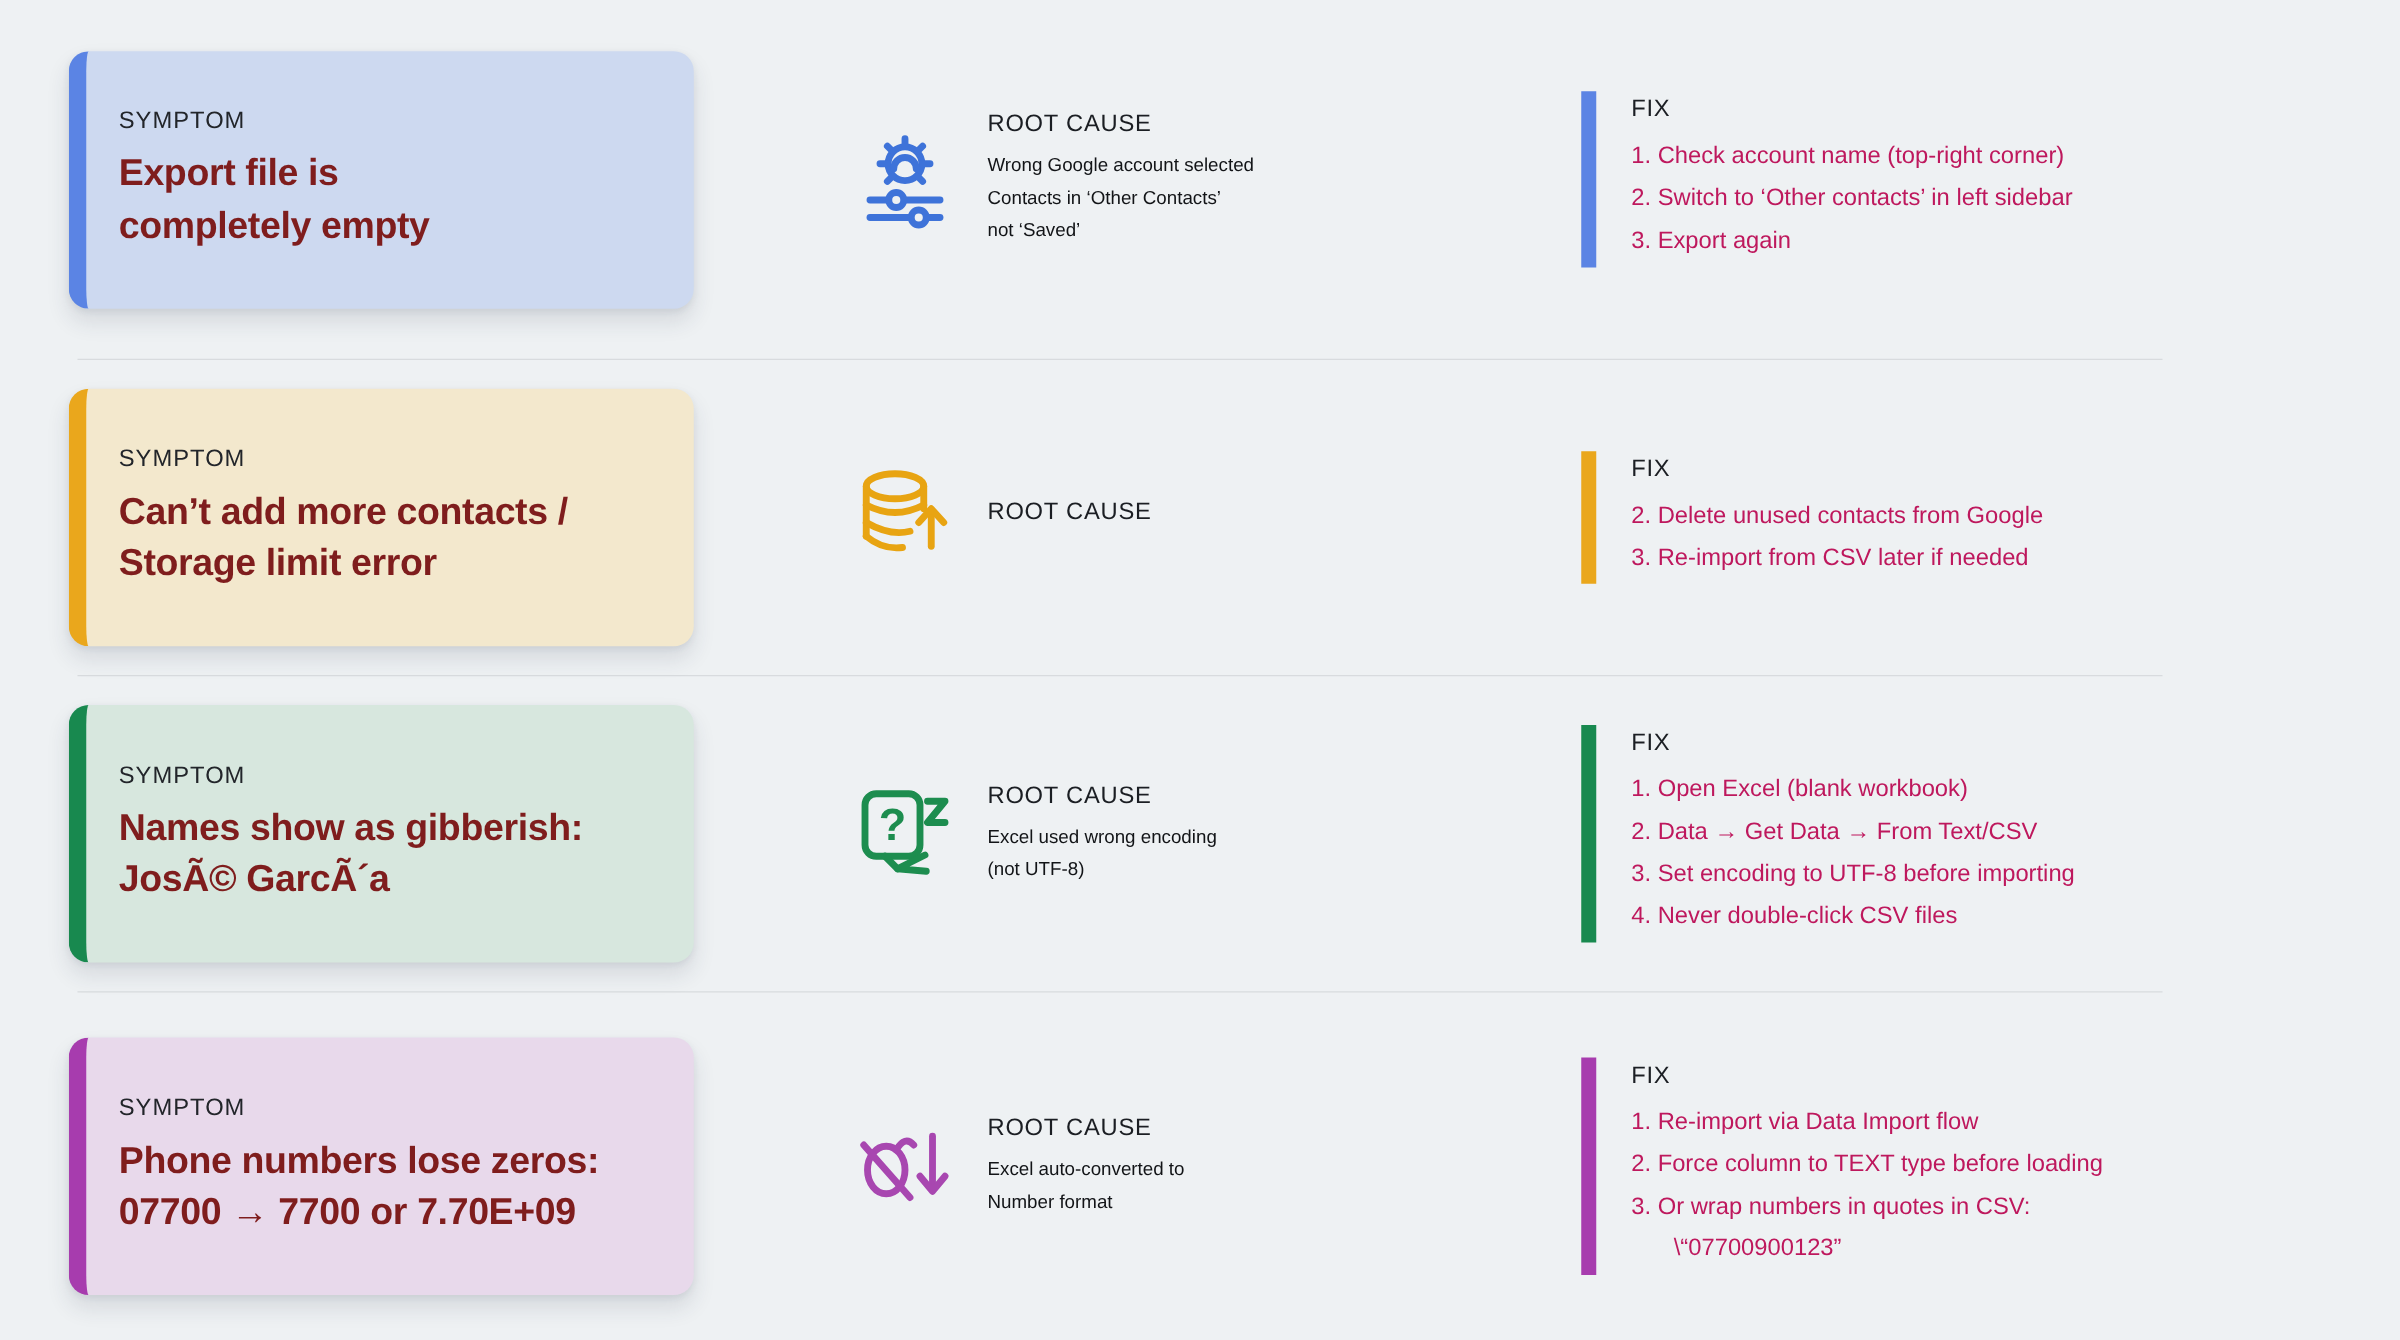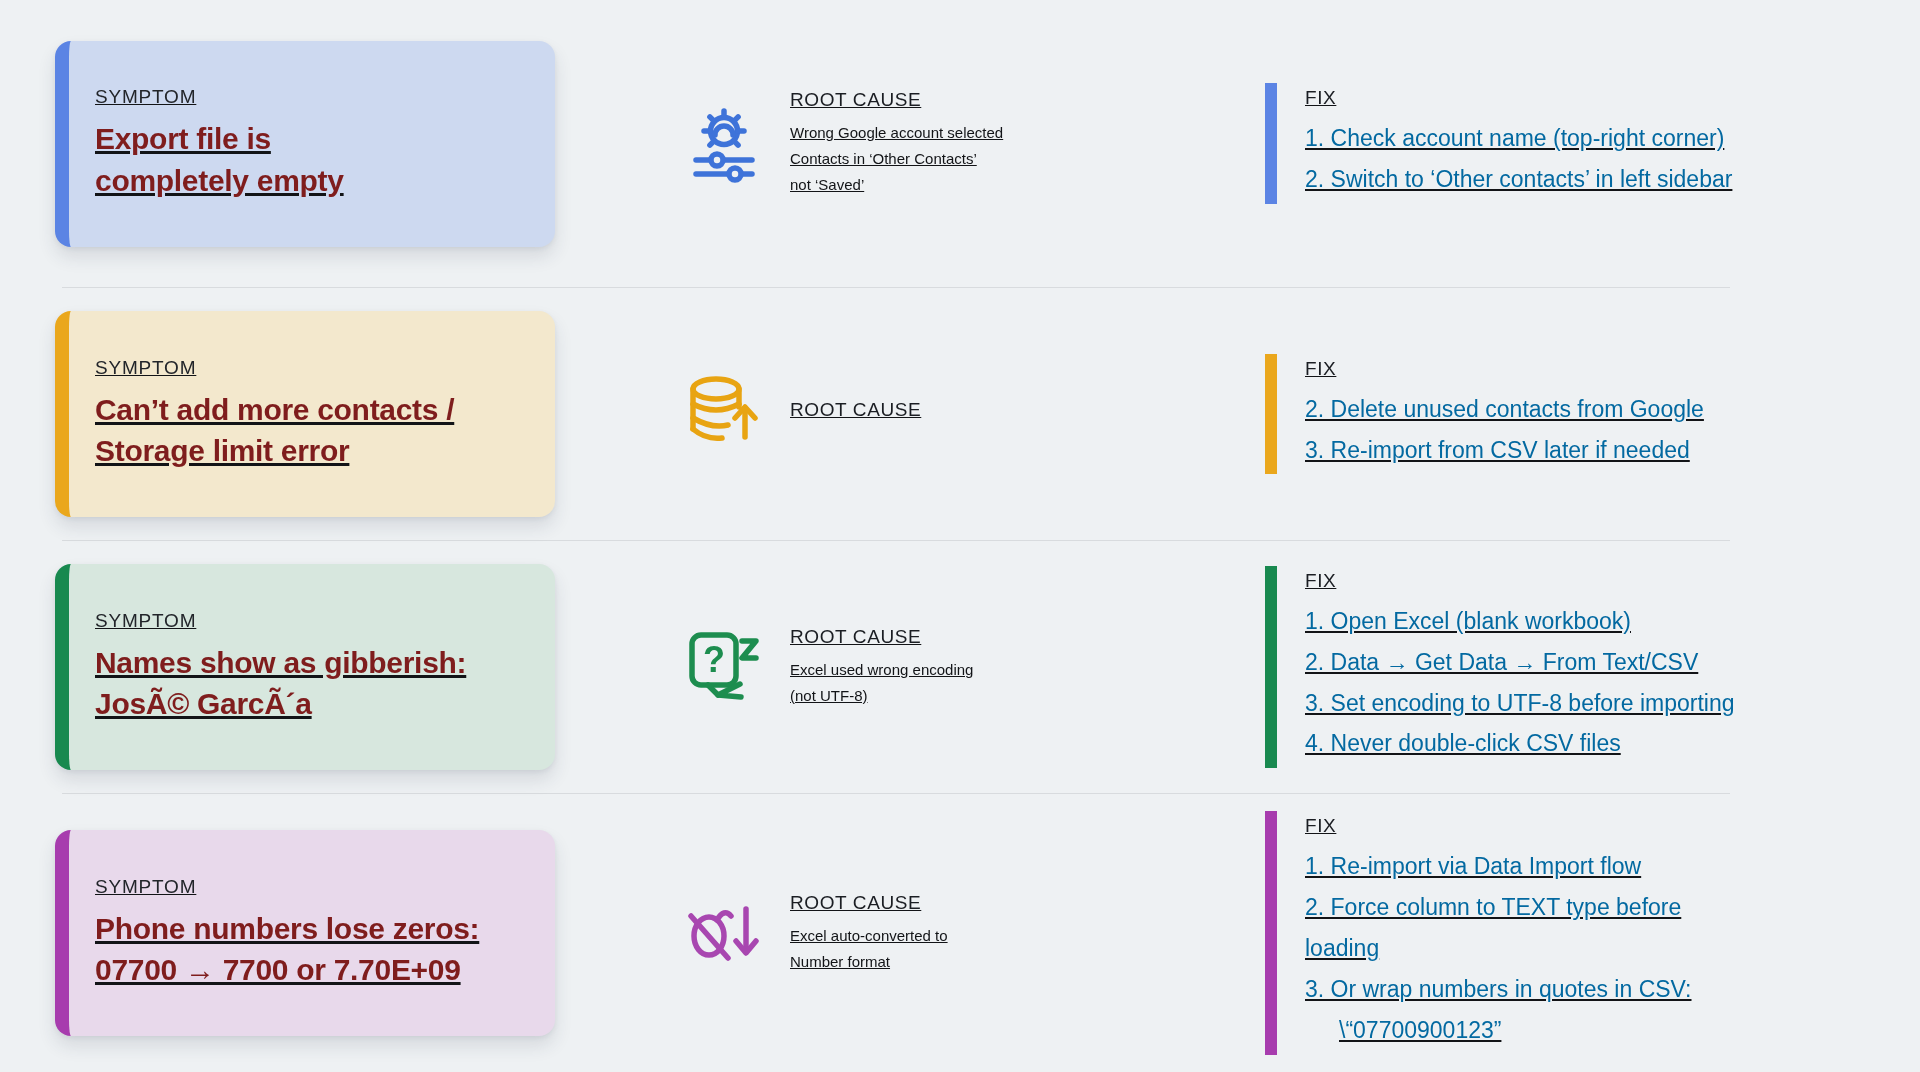--- a/index.html
+++ b/index.html
@@ -10,21 +10,20 @@
     background: #eef1f3;
     font-family: "Liberation Sans", sans-serif;
     overflow: hidden;
     color: #121417;
   }
 
   .canvas {
     width: 1792px;
     height: 1072px;
     box-sizing: border-box;
-    text-decoration: underline;
   }
 
   .row {
     display: grid;
     grid-template-columns: 500px 235px 475px 1fr;
     align-items: center;
     box-sizing: border-box;
     padding: 0 50px 0 55px;
   }
   .row-0 { height: 287px; }
@@ -104,23 +103,23 @@
     color: #121417;
     white-space: pre-line;
   }
 
   
   .fix-col {
     border-left: 12px solid var(--accent);
     padding: 4px 0 4px 28px;
   }
   .fix-step {
-    font-size: 23px;
+    font-size: 19px;
     line-height: 1.78;
-    color: #0369a1;
+    color: #be185d;
   }
   .fix-step.indent { padding-left: 34px; }
 </style>
 </head>
 <body>
 
 <div class="canvas">
 
   <section class="row row-0" style="--accent: #5b84e4; --card: #cdd9f0; --icon: #3e73d9;">
     <div class="card">
@@ -148,20 +147,21 @@
     <div class="cause-col">
       <div class="col-label">ROOT CAUSE</div>
       <div class="cause-text">Wrong Google account selected
 Contacts in ‘Other Contacts’
 not ‘Saved’</div>
     </div>
     <div class="fix-col">
       <div class="col-label">FIX</div>
       <div class="fix-step">1. Check account name (top-right corner)</div>
       <div class="fix-step">2. Switch to ‘Other contacts’ in left sidebar</div>
+      <div class="fix-step">3. Export again</div>
     </div>
   </section>
 
   <div class="sep"></div>
 
   <section class="row row-1" style="--accent: #eaa71c; --card: #f3e8cd; --icon: #e8a412;">
     <div class="card">
       <div class="card-label">SYMPTOM</div>
       <div class="card-title">Can’t add more contacts /
 Storage limit error</div>

